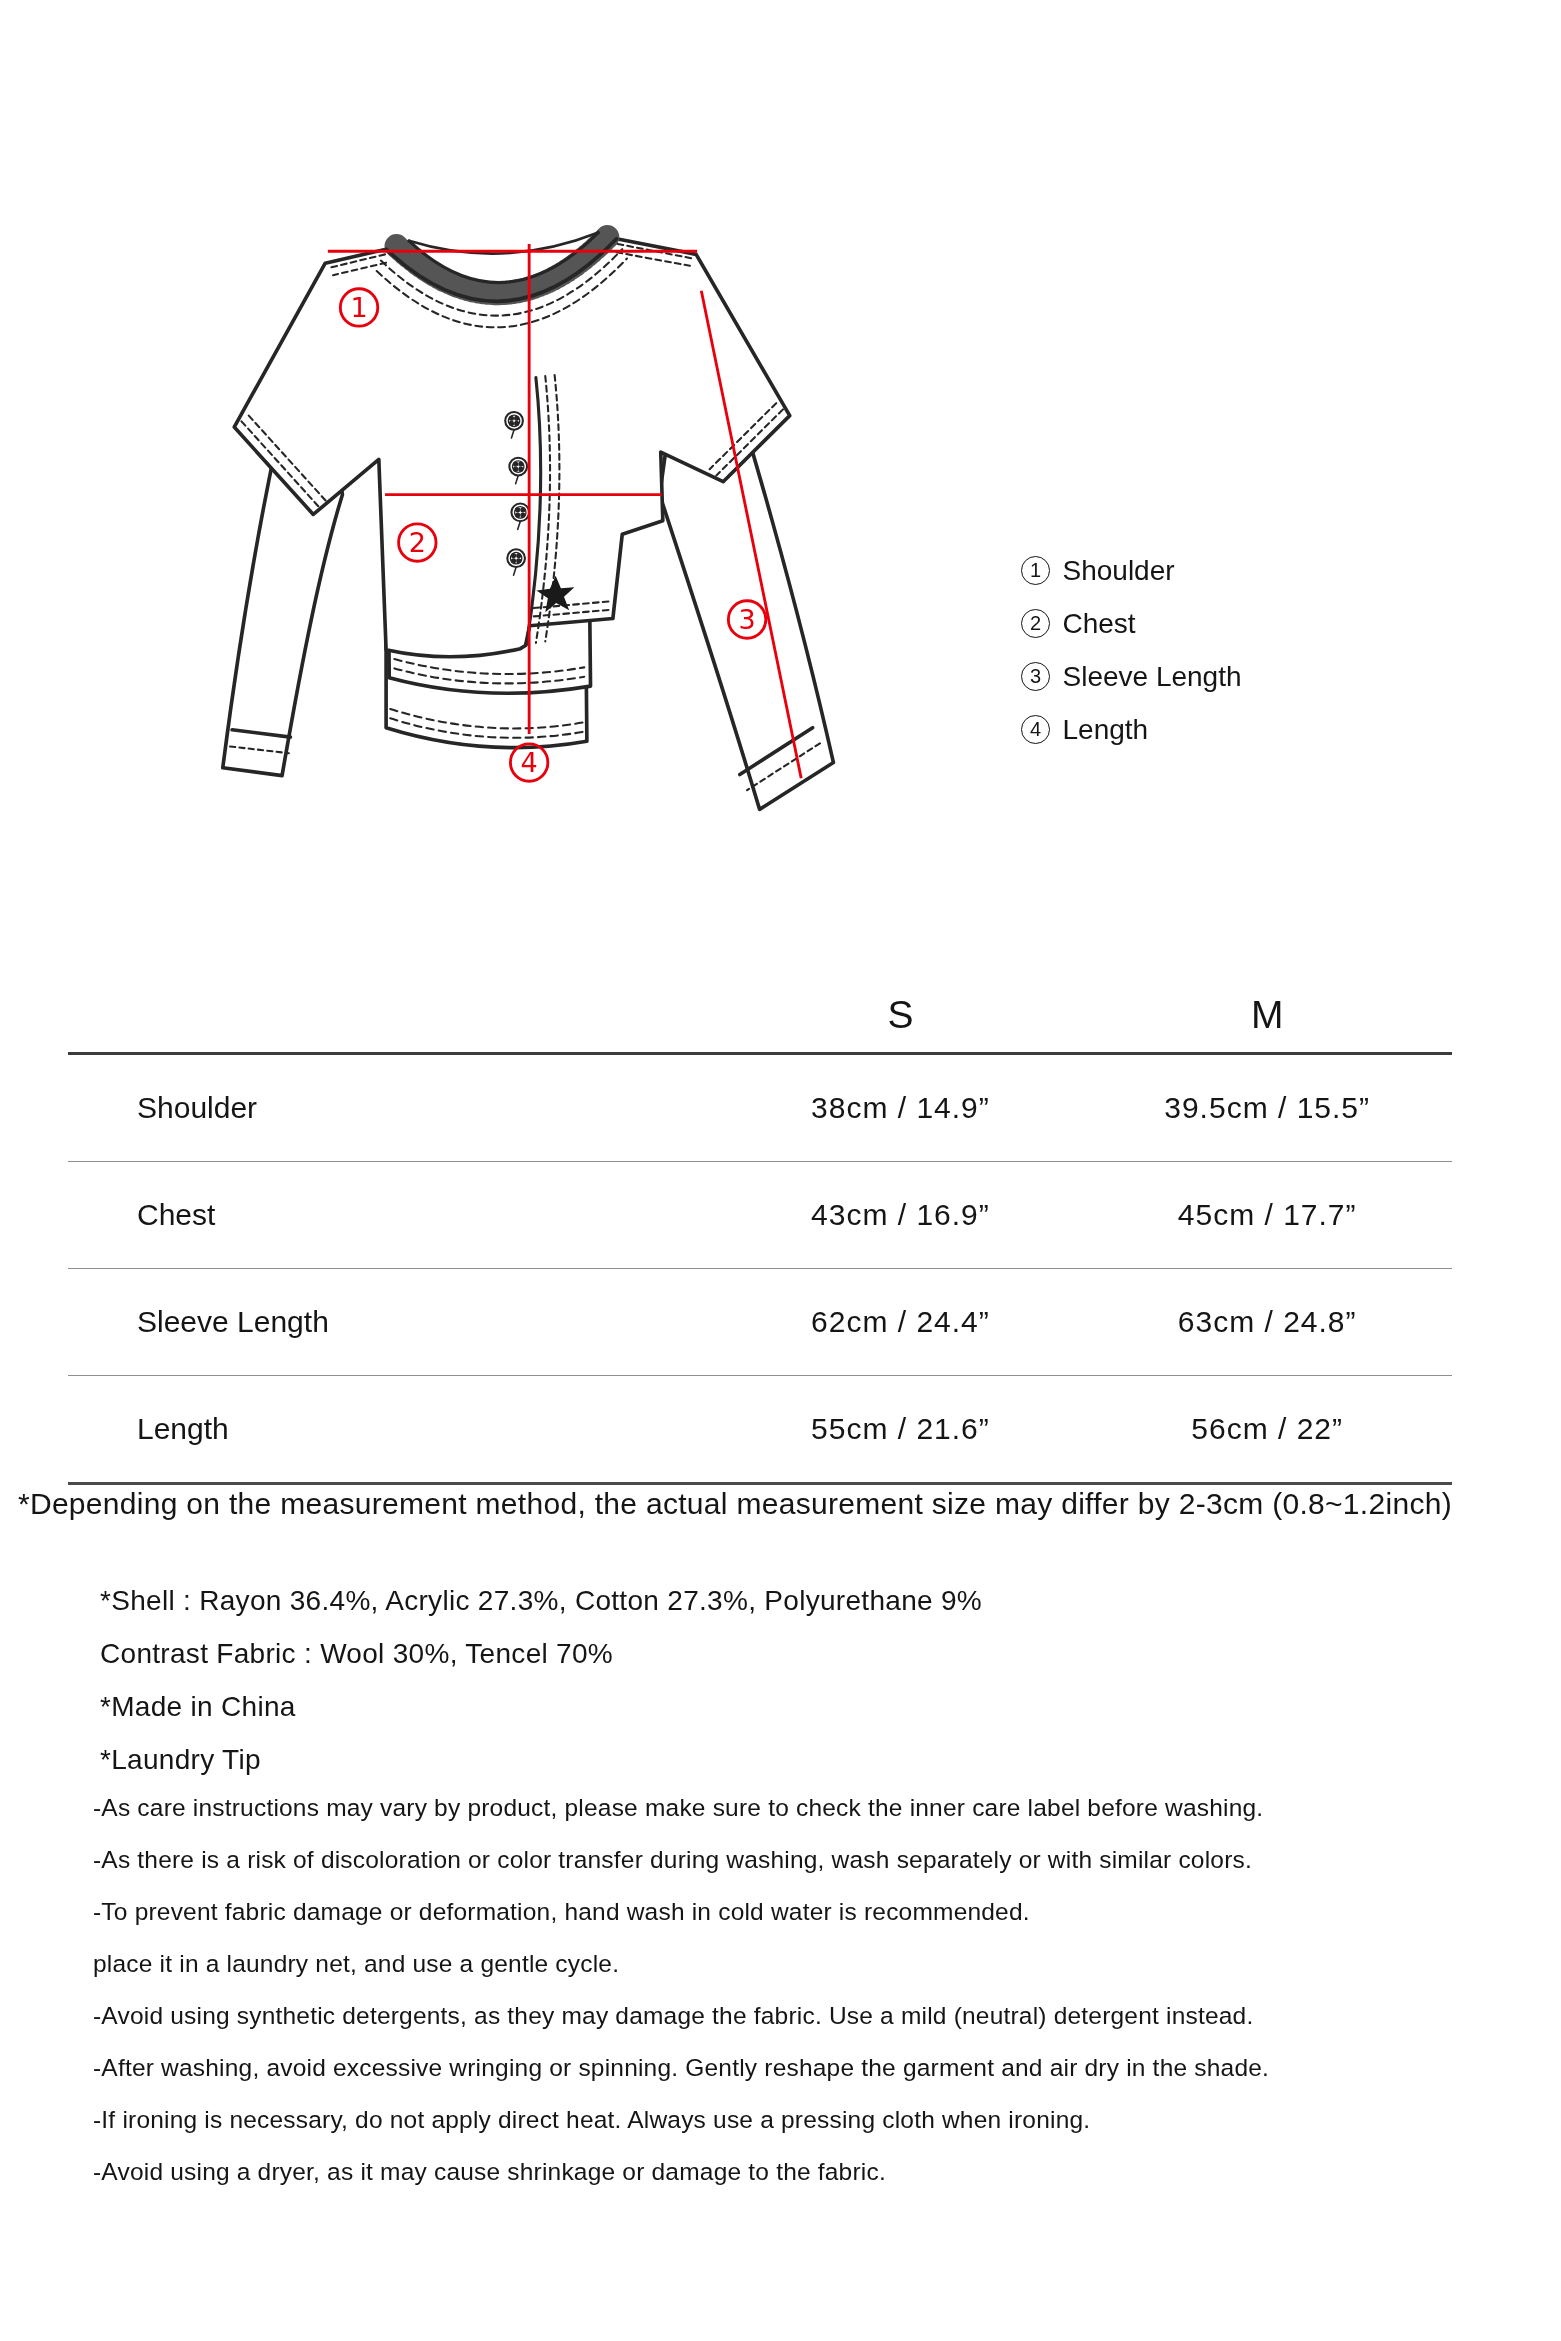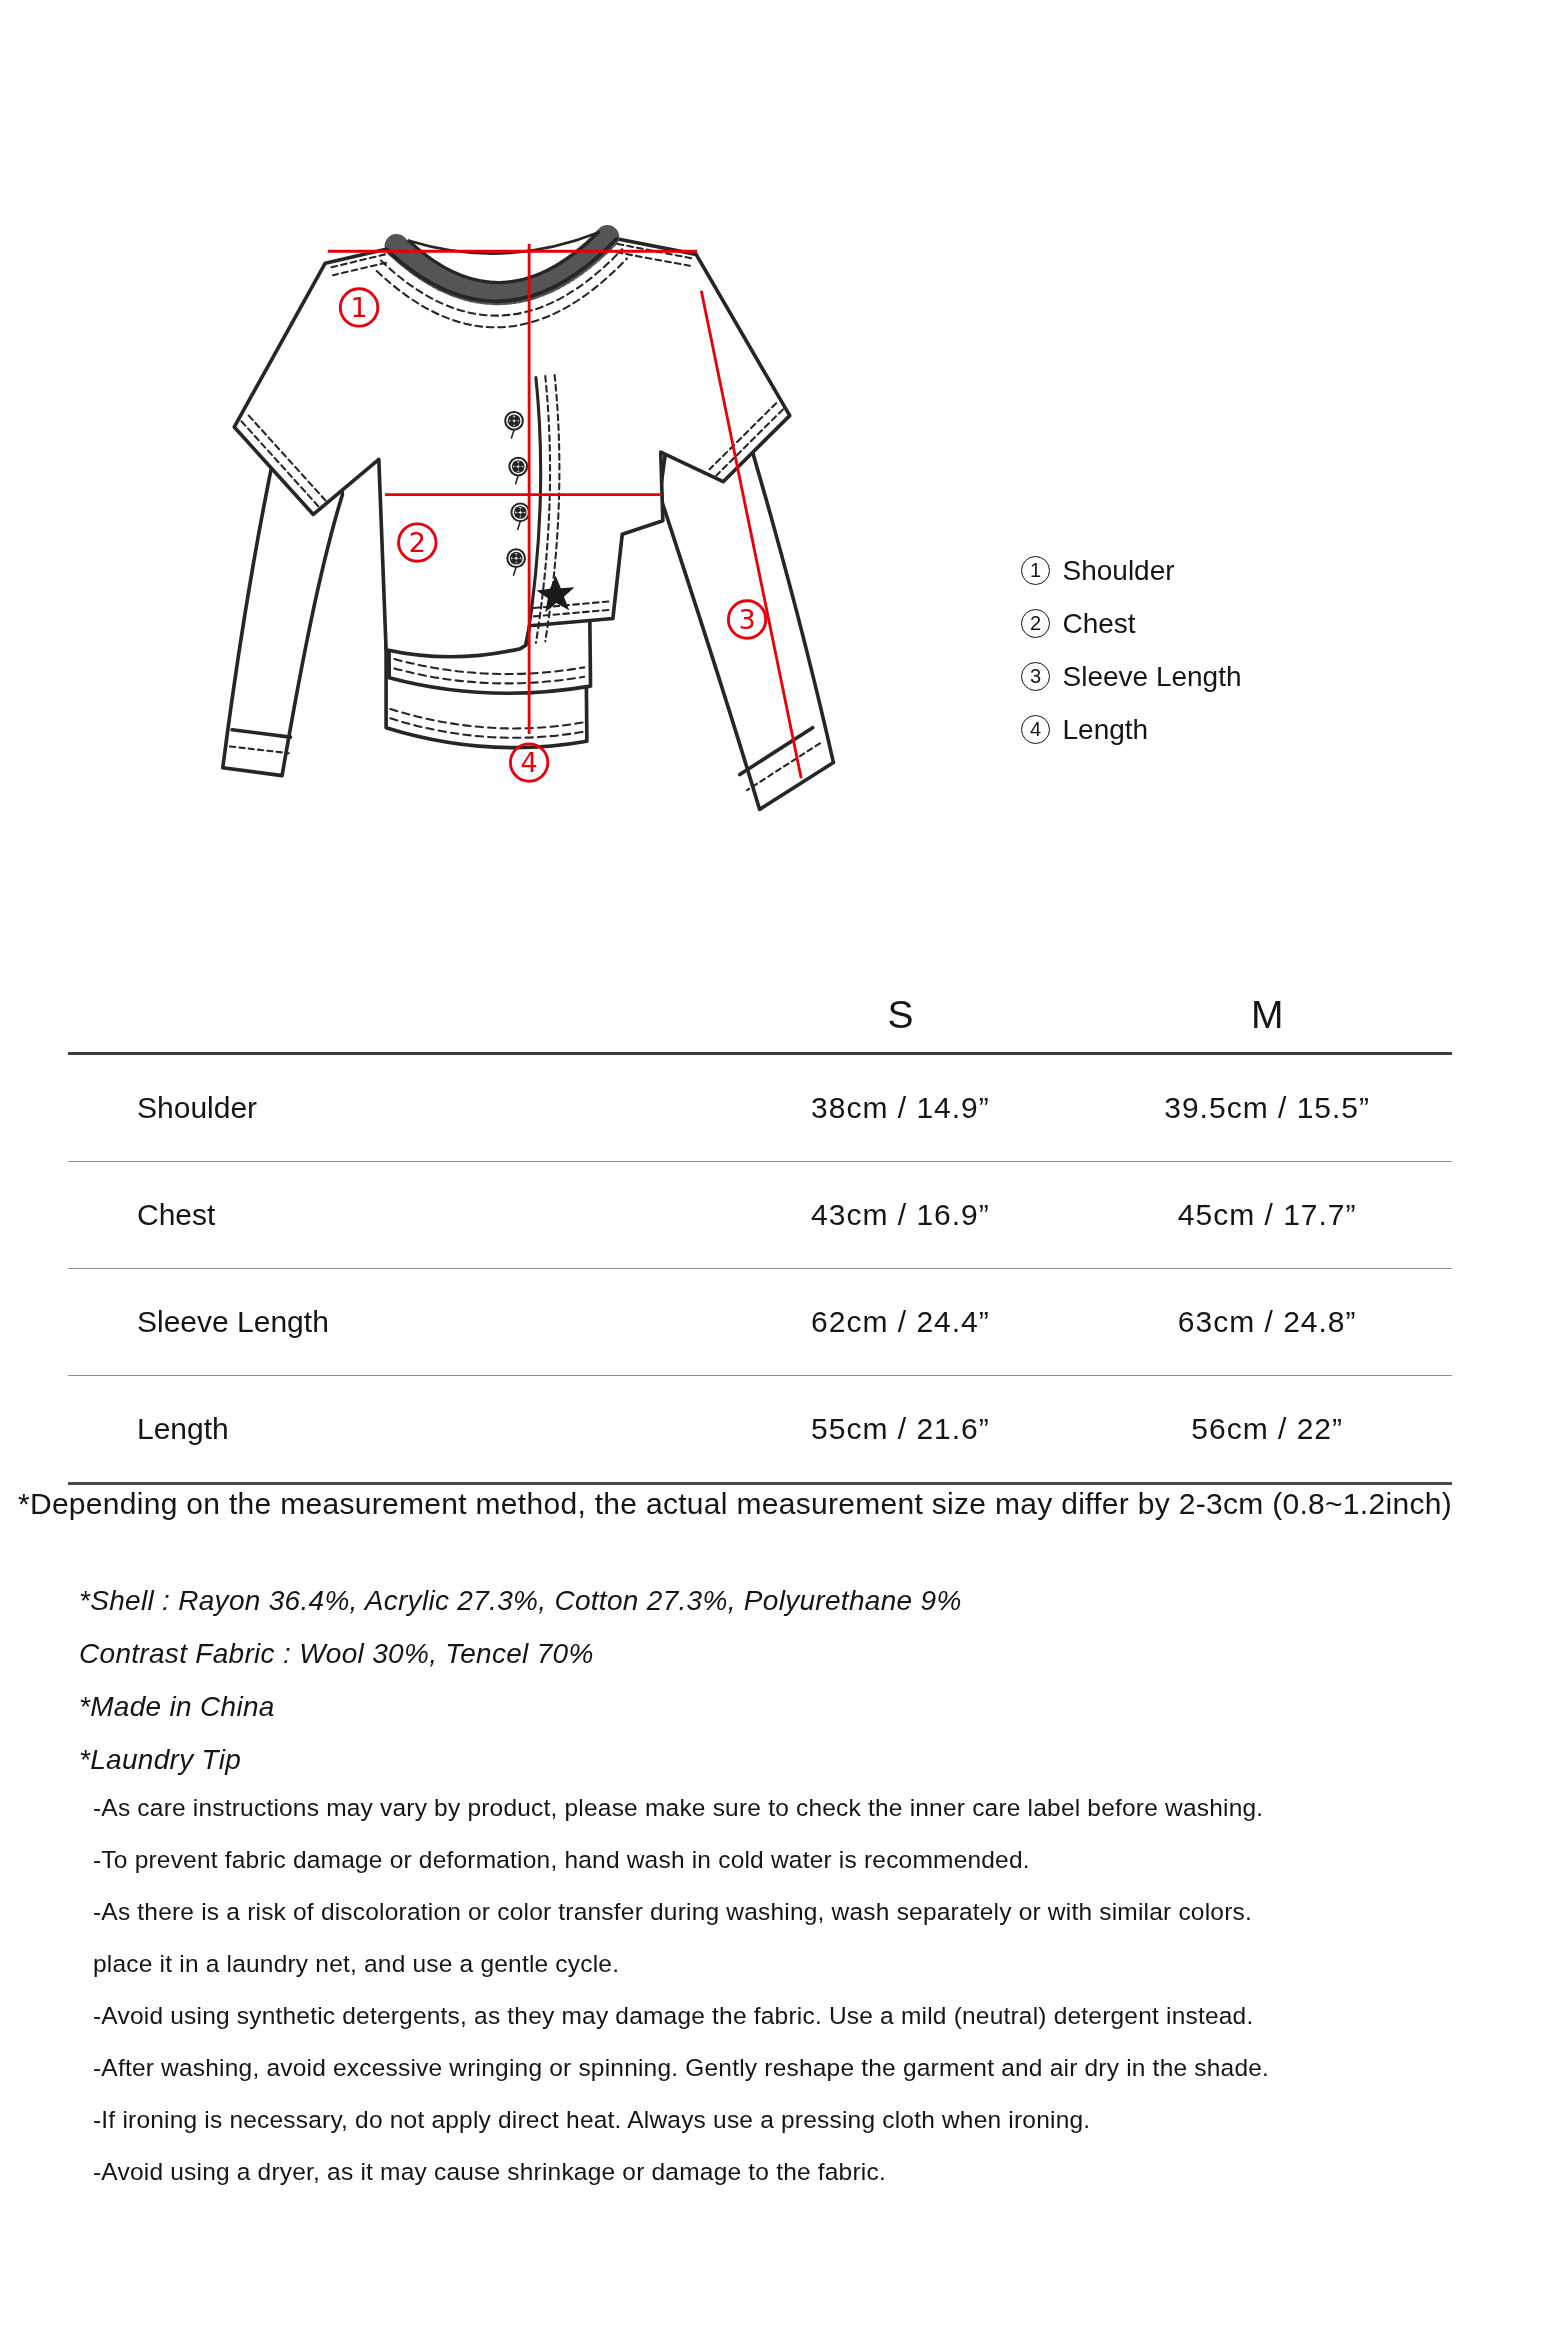--- a/index.html
+++ b/index.html
@@ -23,21 +23,21 @@
   .trow{display:flex;height:106px;align-items:center;border-bottom:1.6px solid #8f8f8f;}
   .trow.last{border-bottom:3.6px solid #4a4a4a;}
   .c-label{width:651px;box-sizing:border-box;padding-left:69px;font-size:30px;}
   .c-val{width:364px;text-align:center;font-size:30px;letter-spacing:1px;}
   .c-val.m{width:370px;}
   .thead .c-val{font-size:39px;letter-spacing:0;}
 
   #table-note{right:109px;top:1487px;font-size:30px;letter-spacing:0.3px;}
 
   
-  #info{left:79px;top:1574px;font-style:italic;}
+  #info{left:100px;top:1574px;}
   .info-line{height:53px;display:flex;align-items:center;font-size:28px;letter-spacing:0.3px;}
   #tips{left:93px;top:1782px;}
   .tip-line{height:52px;display:flex;align-items:center;font-size:24.5px;letter-spacing:0.2px;}
 </style>
 </head>
 <body>
 
 <svg id="diagram" class="abs" viewBox="0 0 1240 1250" xmlns="http://www.w3.org/2000/svg">
   <g stroke="#262626" stroke-width="7" fill="none" stroke-linejoin="round" stroke-linecap="round">
 
@@ -216,21 +216,21 @@
 
 <div id="info" class="abs">
   <div class="info-line">*Shell : Rayon 36.4%, Acrylic 27.3%, Cotton 27.3%, Polyurethane 9%</div>
   <div class="info-line">Contrast Fabric : Wool 30%, Tencel 70%</div>
   <div class="info-line">*Made in China</div>
   <div class="info-line">*Laundry Tip</div>
 </div>
 
 <div id="tips" class="abs">
   <div class="tip-line">-As care instructions may vary by product, please make sure to check the inner care label before washing.</div>
+  <div class="tip-line">-As there is a risk of discoloration or color transfer during washing, wash separately or with similar colors.</div>
   <div class="tip-line">-To prevent fabric damage or deformation, hand wash in cold water is recommended.</div>
-  <div class="tip-line">-As there is a risk of discoloration or color transfer during washing, wash separately or with similar colors.</div>
   <div class="tip-line">place it in a laundry net, and use a gentle cycle.</div>
   <div class="tip-line">-Avoid using synthetic detergents, as they may damage the fabric. Use a mild (neutral) detergent instead.</div>
   <div class="tip-line">-After washing, avoid excessive wringing or spinning. Gently reshape the garment and air dry in the shade.</div>
   <div class="tip-line">-If ironing is necessary, do not apply direct heat. Always use a pressing cloth when ironing.</div>
   <div class="tip-line">-Avoid using a dryer, as it may cause shrinkage or damage to the fabric.</div>
 </div>
 
 
 </body></html>

